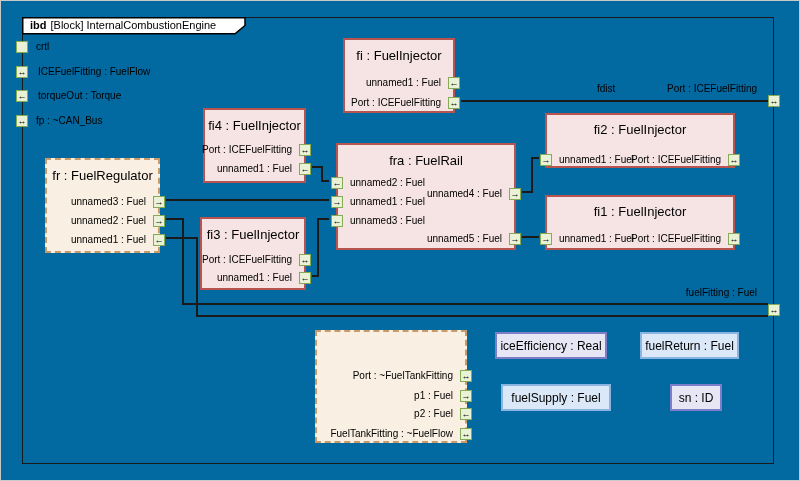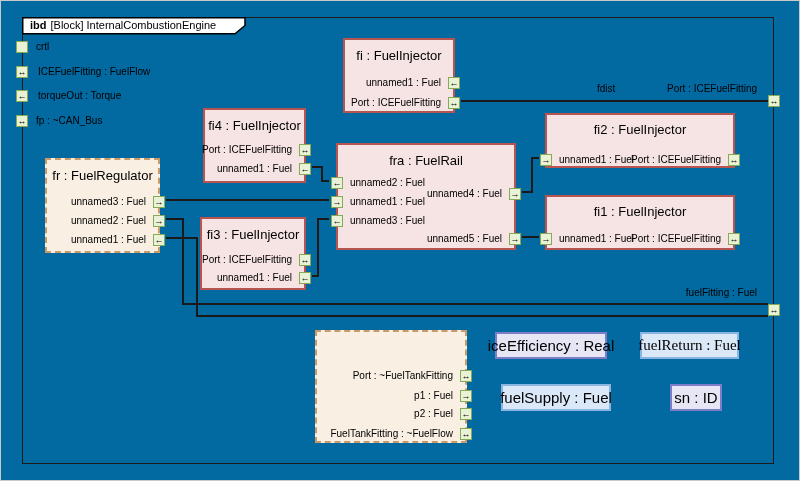--- a/index.html
+++ b/index.html
@@ -25,21 +25,21 @@
     font-size:9px;line-height:10px;text-align:center;overflow:hidden;color:#000;
   }
   .plbl{position:absolute;font-size:10px;line-height:12px;white-space:nowrap;}
 
   .hline{position:absolute;height:1.5px;background:#1a1a1a;}
   .vline{position:absolute;width:1.5px;background:#1a1a1a;}
 
   .flowlbl{position:absolute;font-size:10px;line-height:12px;white-space:nowrap;}
 
   .vbox{position:absolute;box-sizing:border-box;display:flex;align-items:center;justify-content:center;
-        font-size:15px;white-space:nowrap;}
+        font-size:12px;white-space:nowrap;}
   .vpurple{border:2px solid #7d7dc8;background:#e6e6f5;}
   .vblue{border:2px solid #8ab5e0;background:#dae8f8;}
 </style>
 </head>
 <body>
 
 <div class="canvas">
 
   <div class="frame"></div>
   <svg class="tab-svg" width="226" height="19">
@@ -163,17 +163,17 @@
     <div class="psq" style="right:-7px;top:38px;">↔</div>
     <div class="plbl" style="right:12px;top:58px;">p1 : Fuel</div>
     <div class="psq" style="right:-7px;top:58px;">→</div>
     <div class="plbl" style="right:12px;top:76px;padding-left:8px;">p2 : Fuel</div>
     <div class="psq" style="right:-7px;top:76px;">←</div>
     <div class="plbl" style="right:12px;top:96px;">FuelTankFitting : ~FuelFlow</div>
     <div class="psq" style="right:-7px;top:96px;">↔</div>
   </div>
 
   <div class="vbox vpurple" style="left:495px;top:332px;width:112px;height:27px;">iceEfficiency : Real</div>
-  <div class="vbox vblue" style="left:640px;top:332px;width:99px;height:27px;font-family:Liberation Serif, serif;">fuelReturn : Fuel</div>
+  <div class="vbox vblue" style="left:640px;top:332px;width:99px;height:27px;">fuelReturn : Fuel</div>
   <div class="vbox vblue" style="left:501px;top:384px;width:110px;height:27px;">fuelSupply : Fuel</div>
   <div class="vbox vpurple" style="left:670px;top:384px;width:52px;height:27px;">sn : ID</div>
 
 </div>
 
 </body></html>

